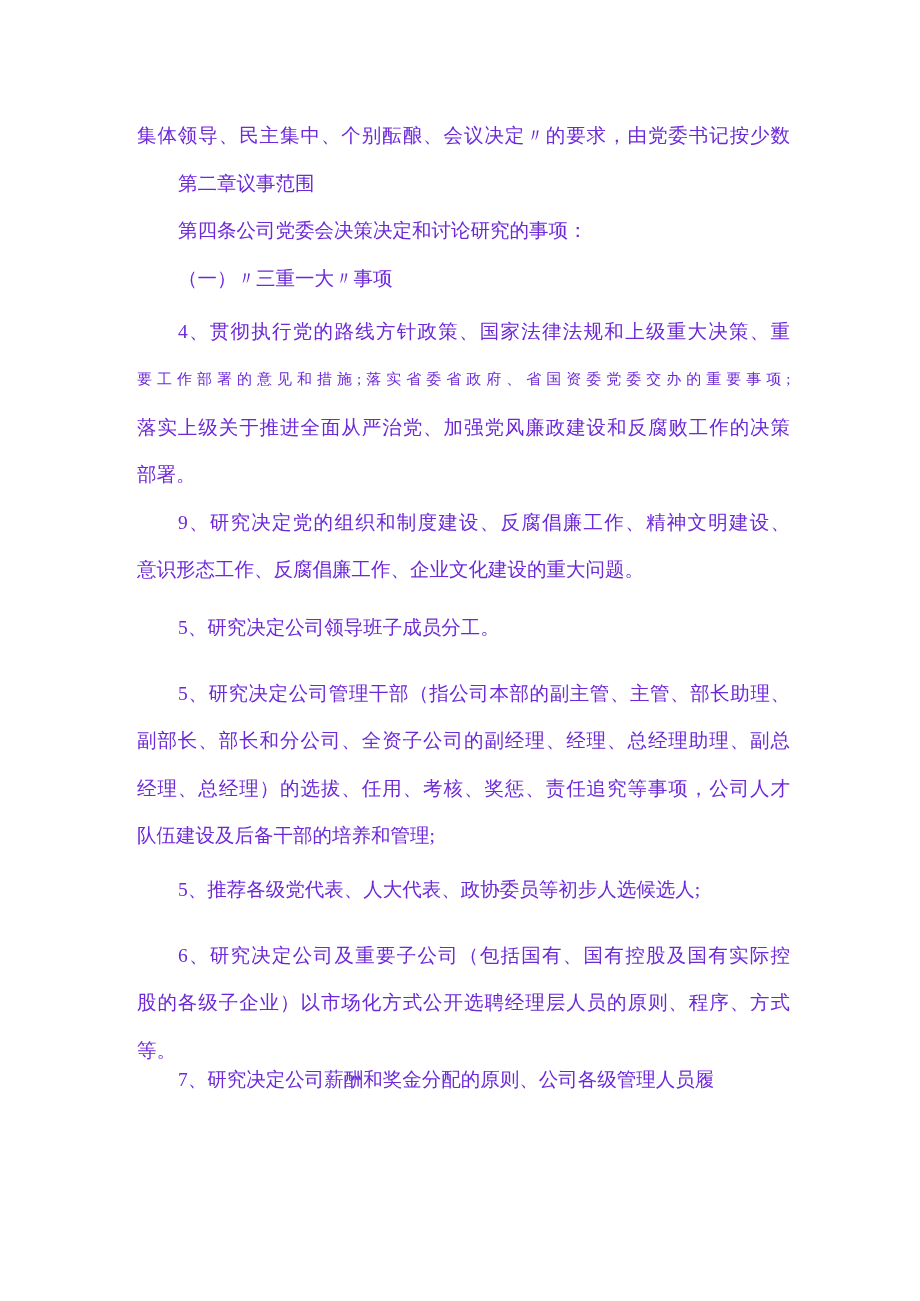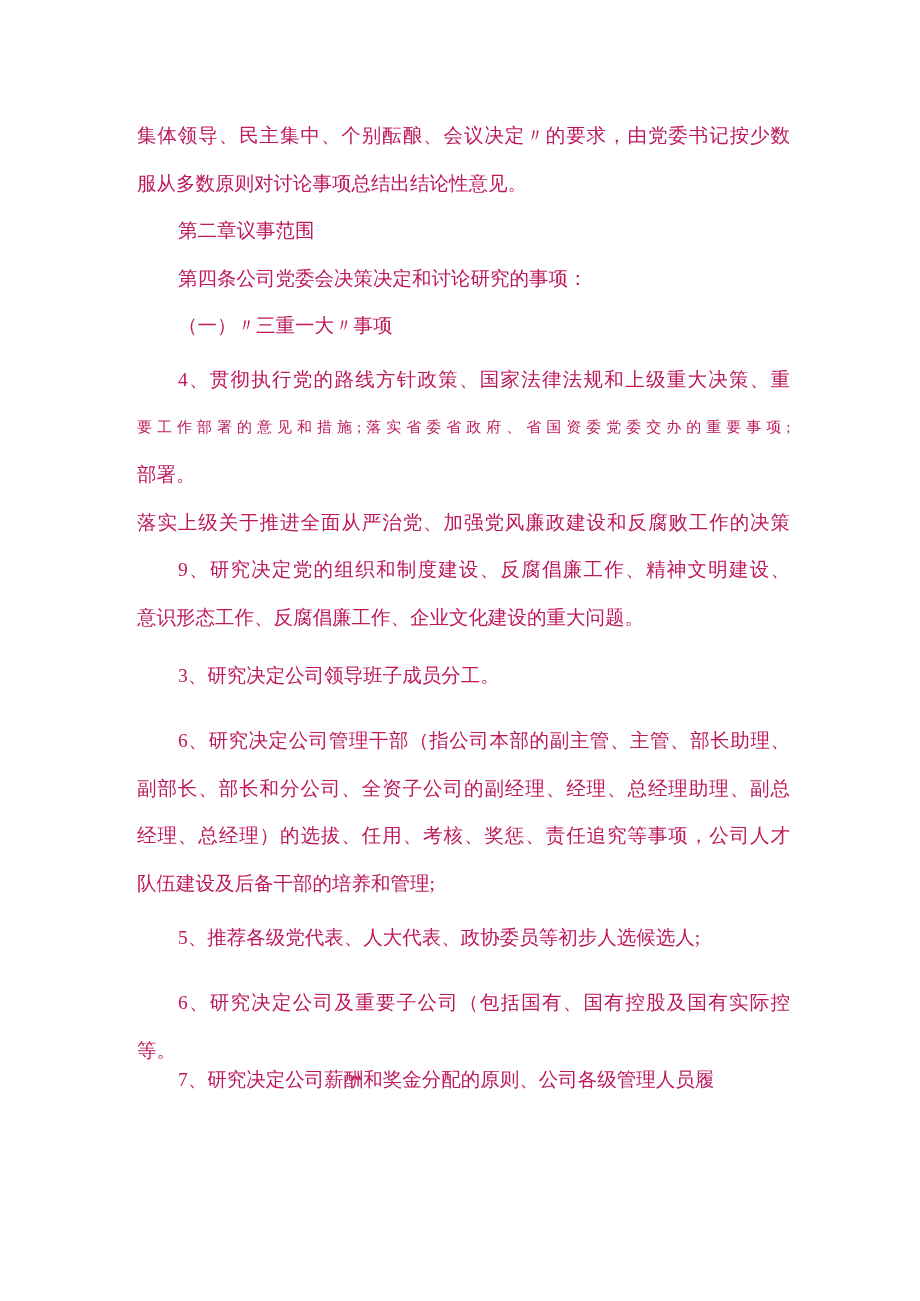--- a/index.html
+++ b/index.html
@@ -45,35 +45,35 @@
   .sb-normal { margin-top: 0; }
   .sb-loose  { margin-top: 6px; }
   .sb-medium { margin-top: 10px; }
   .sb-wide   { margin-top: 18px; }
   .sb-tight  { margin-top: -18px; }
 </style>
 </head>
 <body>
 
 <div class="page">
-  <div class="text-block" id="doc-body" style="color: #be185d;">
+  <div class="text-block" id="doc-body" style="color: #6d28d9;">
       <div class="line fill sb-normal">集体领导、民主集中、个别酝酿、会议决定〃的要求，由党委书记按少数</div>
-      <div class="line sb-normal">服从多数原则对讨论事项总结出结论性意见。</div>
       <div class="line indent sb-normal">第二章议事范围</div>
       <div class="line indent sb-normal">第四条公司党委会决策决定和讨论研究的事项：</div>
       <div class="line indent sb-normal">（一）〃三重一大〃事项</div>
       <div class="line fill indent sb-loose">4、贯彻执行党的路线方针政策、国家法律法规和上级重大决策、重</div>
       <div class="line fill dense sb-normal">要工作部署的意见和措施;落实省委省政府、省国资委党委交办的重要事项;</div>
+      <div class="line fill sb-normal">落实上级关于推进全面从严治党、加强党风廉政建设和反腐败工作的决策</div>
       <div class="line sb-normal">部署。</div>
-      <div class="line fill sb-normal">落实上级关于推进全面从严治党、加强党风廉政建设和反腐败工作的决策</div>
       <div class="line fill indent sb-normal">9、研究决定党的组织和制度建设、反腐倡廉工作、精神文明建设、</div>
       <div class="line sb-normal">意识形态工作、反腐倡廉工作、企业文化建设的重大问题。</div>
-      <div class="line indent sb-medium">3、研究决定公司领导班子成员分工。</div>
-      <div class="line fill indent sb-wide">6、研究决定公司管理干部（指公司本部的副主管、主管、部长助理、</div>
+      <div class="line indent sb-medium">5、研究决定公司领导班子成员分工。</div>
+      <div class="line fill indent sb-wide">5、研究决定公司管理干部（指公司本部的副主管、主管、部长助理、</div>
       <div class="line fill sb-normal">副部长、部长和分公司、全资子公司的副经理、经理、总经理助理、副总</div>
       <div class="line fill sb-normal">经理、总经理）的选拔、任用、考核、奖惩、责任追究等事项，公司人才</div>
       <div class="line sb-normal">队伍建设及后备干部的培养和管理;</div>
       <div class="line indent sb-loose">5、推荐各级党代表、人大代表、政协委员等初步人选候选人;</div>
       <div class="line fill indent sb-wide">6、研究决定公司及重要子公司（包括国有、国有控股及国有实际控</div>
+      <div class="line fill sb-normal">股的各级子企业）以市场化方式公开选聘经理层人员的原则、程序、方式</div>
       <div class="line sb-normal">等。</div>
       <div class="line indent sb-tight">7、研究决定公司薪酬和奖金分配的原则、公司各级管理人员履</div>
     </div>
 </div>
 
 </body></html>

